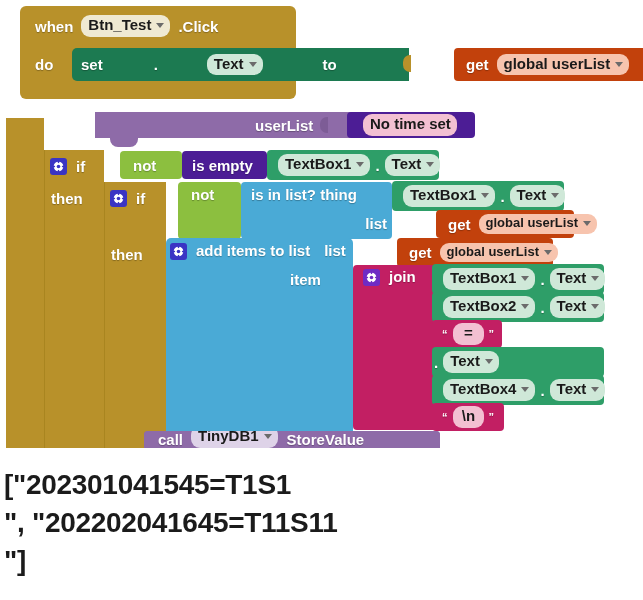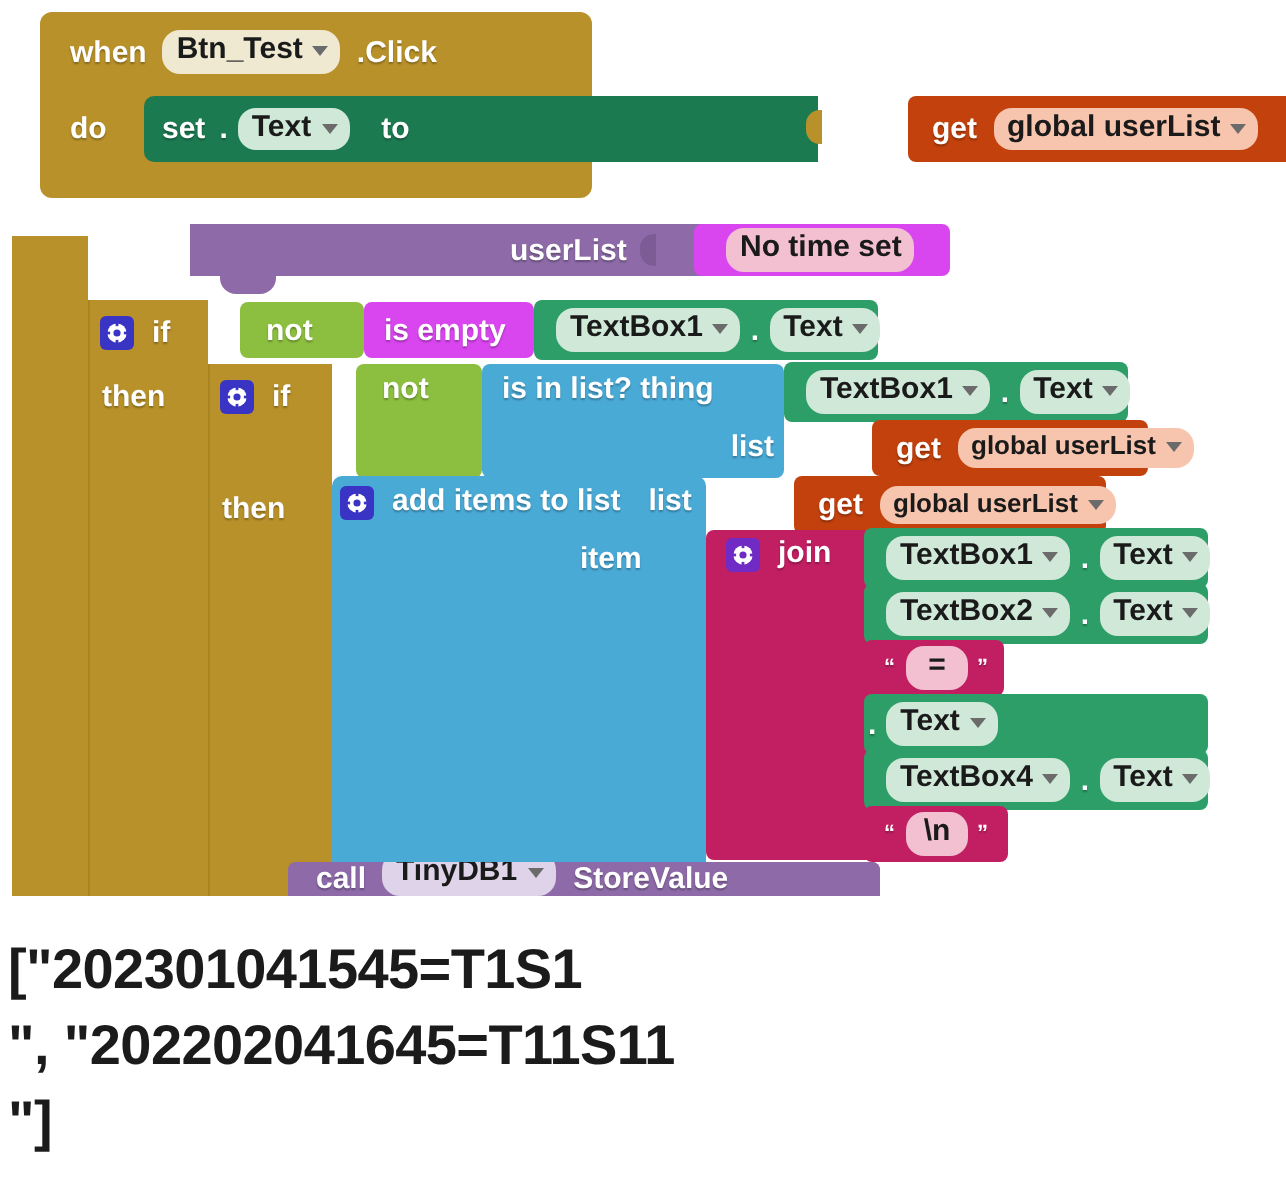--- a/index.html
+++ b/index.html
@@ -81,21 +81,21 @@
     border-radius: 7px 0 0 7px;
     margin: 0 1px 0 2px;
   }
 
   
   .c-gold   { background: #b8912a; }
   .c-gold2  { background: #b8912a; }
   .c-green  { background: #1c7a51; }
   .c-orange { background: #c2410c; margin-left: 44px; }
   .c-lgreen { background: #8cbf3f; }
-  .c-crimson{ background: #d946ef; }
+  .c-crimson{ background: #4c1d95; }
   .c-blue   { background: #4aaad6; }
   .c-purple { background: #8e6ba8; }
   .c-magenta{ background: #c21f63; }
   .c-getgrn { background: #2e9e68; }
 
   
   #result-text {
     position: absolute;
     left: 4px;
     top: 466px;
@@ -121,21 +121,21 @@
     <span>Btn_Test</span>
     <i class="caret"></i>
   </span>
   <span class="lbl">.Click</span>
 </div>
 
 <div class="blk" style="left:30px; top:50px; width:40px; height:28px; background:transparent;">
   <span class="lbl">do</span>
 </div>
 
-<div class="blk c-green" style="left:72px; top:48px; width:337px; height:33px; border-radius:5px 0 0 5px;">
+<div class="blk c-green" style="left:72px; top:48px; width:337px; height:33px; border-radius:5px 0 0 5px;gap:44px;">
   <span class="lbl" style="padding-left:9px;">set</span>
   <span class="dot">.</span>
   <span class="field green">
     <span>Text</span>
     <i class="caret"></i>
   </span>
   <span class="lbl" style="margin-left:8px;">to</span>
 </div>
 
 <div style="position:absolute; left:403px; top:55px; width:8px; height:17px; background:#b8912a; border-radius:7px 0 0 7px;"></div>

